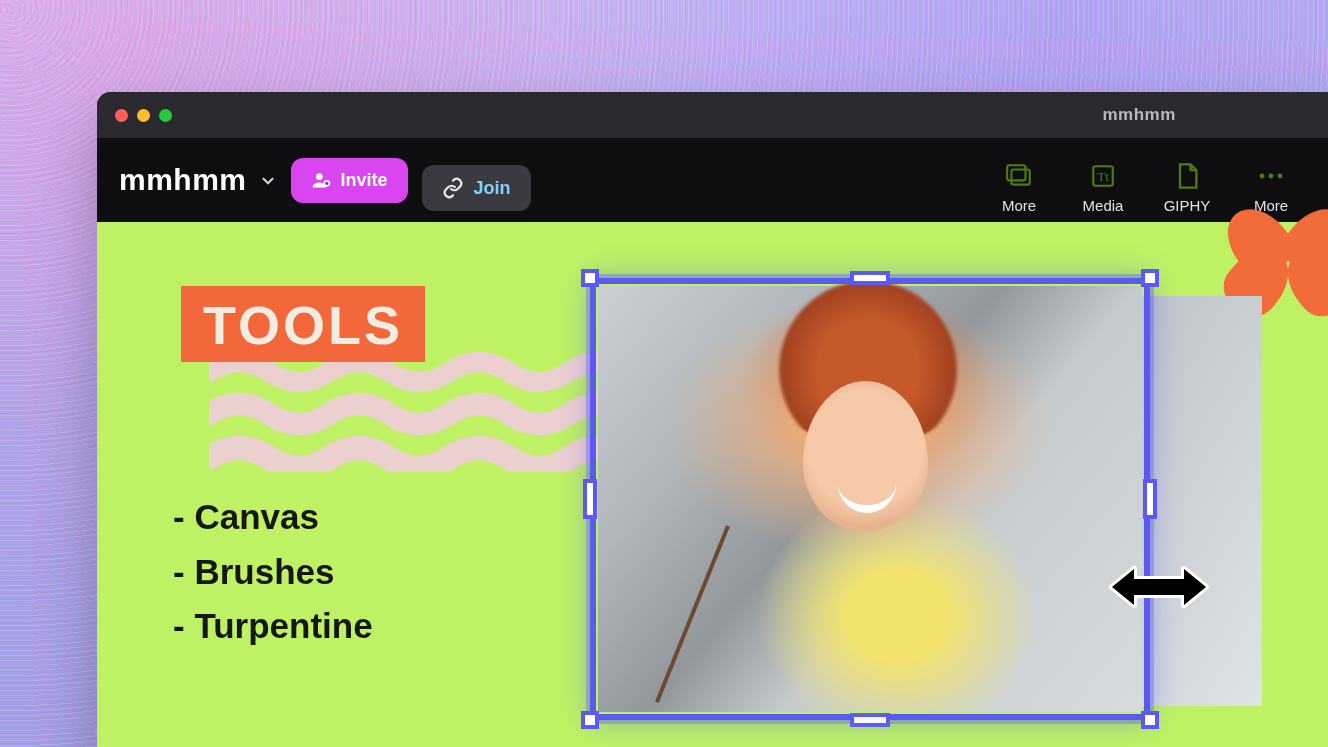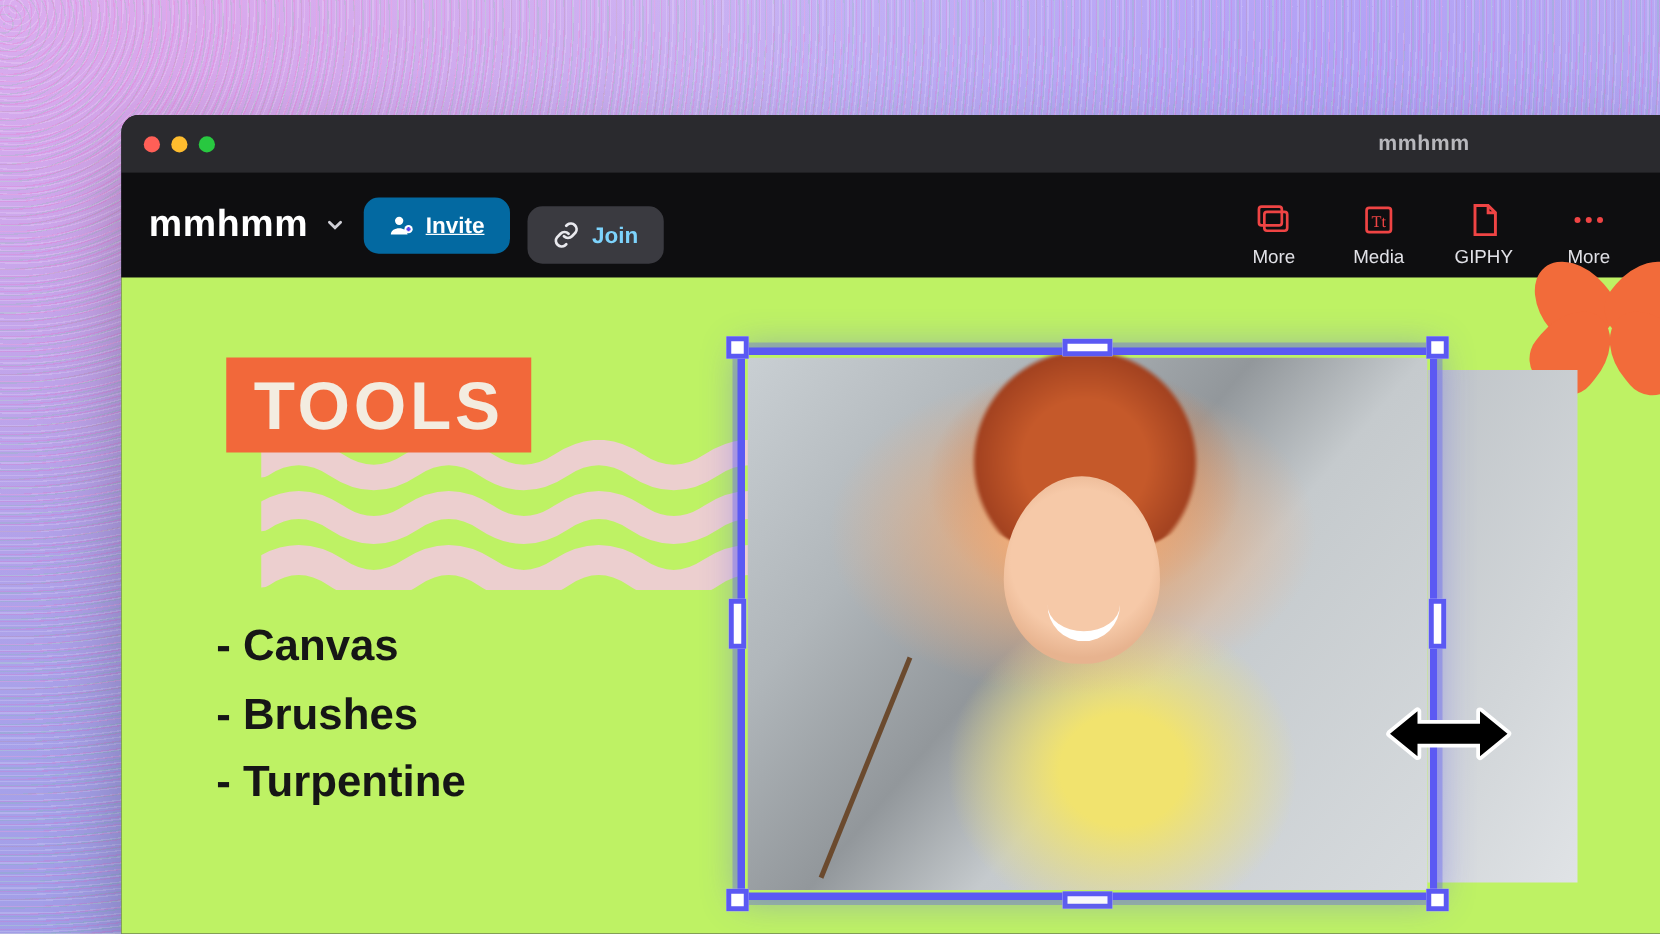--- a/index.html
+++ b/index.html
@@ -91,37 +91,37 @@
   .pill {
     display: inline-flex;
     align-items: center;
     gap: 10px;
     border-radius: 12px;
     padding: 12px 20px;
     font-size: 18px;
     font-weight: 600;
     cursor: pointer;
   }
-  .pill.invite { background: #0369a1; color: #fff; text-decoration: underline; }
+  .pill.invite { background: #d946ef; color: #fff; }
   .pill.join   { background: #3a3a40; color: #7dd3fc; margin-top: 16px; }
   .pill .ico { display:inline-flex; }
 
   .spacer { flex: 1 1 auto; }
 
   .tool {
     display: flex;
     flex-direction: column;
     align-items: center;
     gap: 8px;
     color: #e1e1e7;
     font-size: 15px;
     min-width: 70px;
     cursor: pointer;
   }
-  .tool .ico { height: 26px; display:flex; align-items:center; color:#ef4444;margin-top:16px; }
+  .tool .ico { height: 26px; display:flex; align-items:center; color:#4d7c0f;margin-top:16px; }
   .tool svg { display:block; }
 
   .canvas {
     position: relative;
     background: #bef264;
     height: calc(100% - 46px - 84px);
     width: 100%;
   }
 
   

